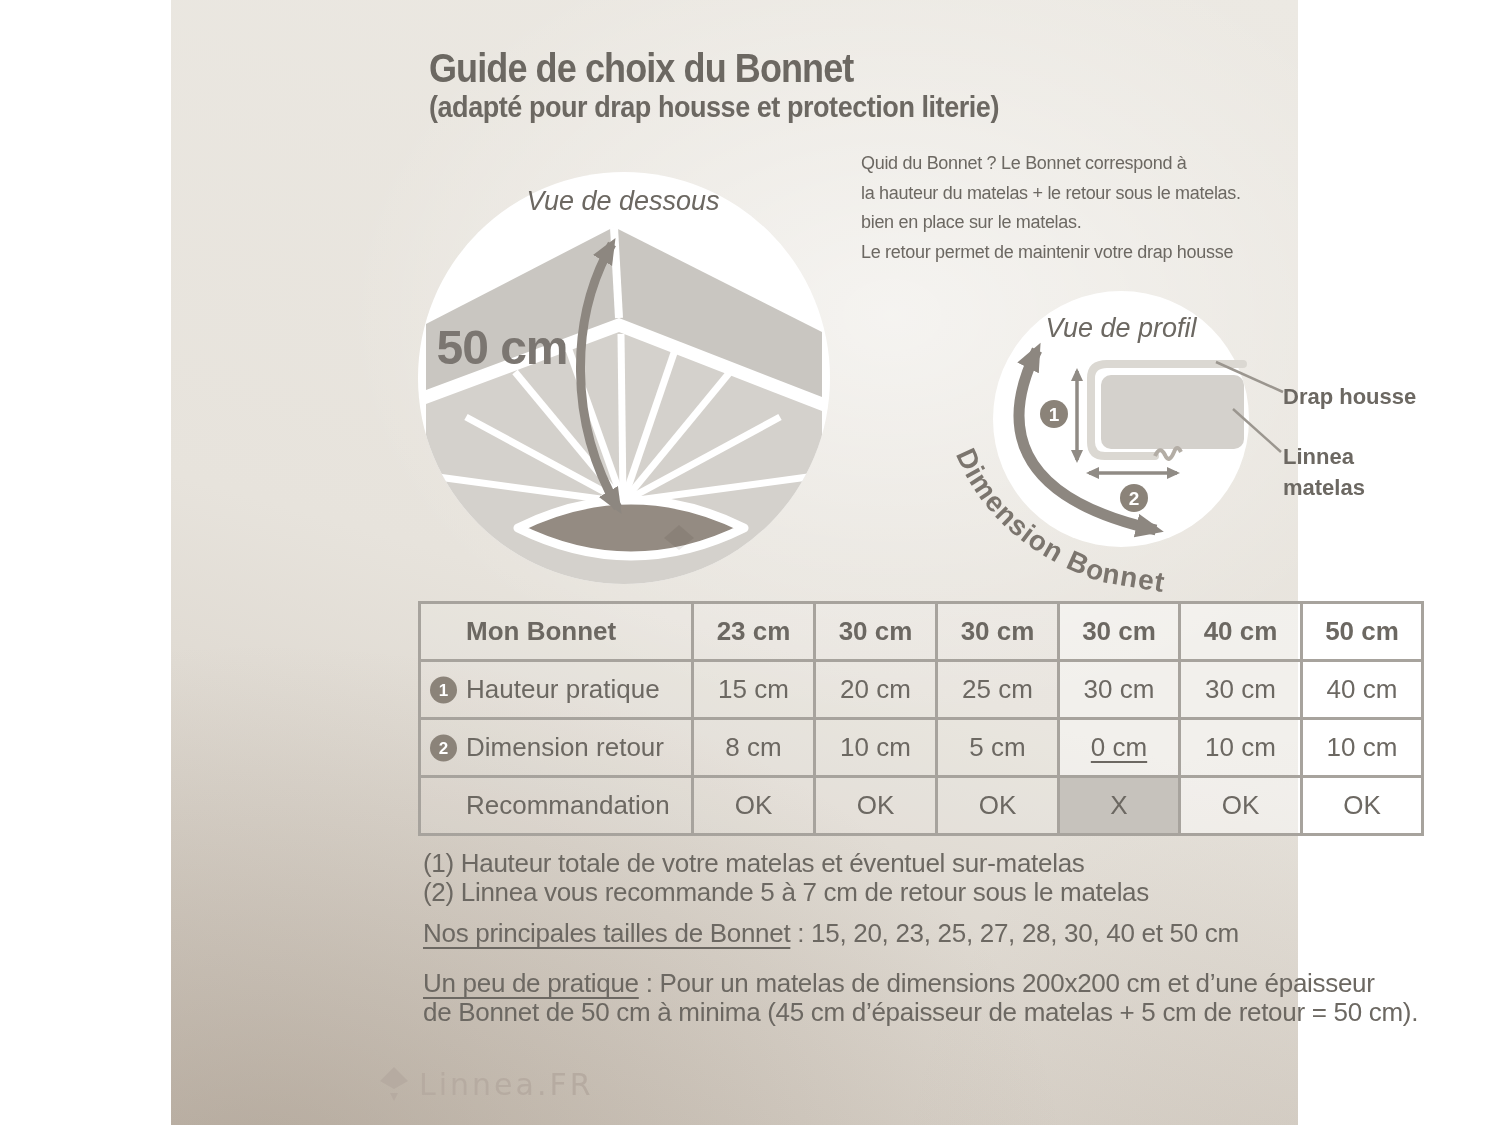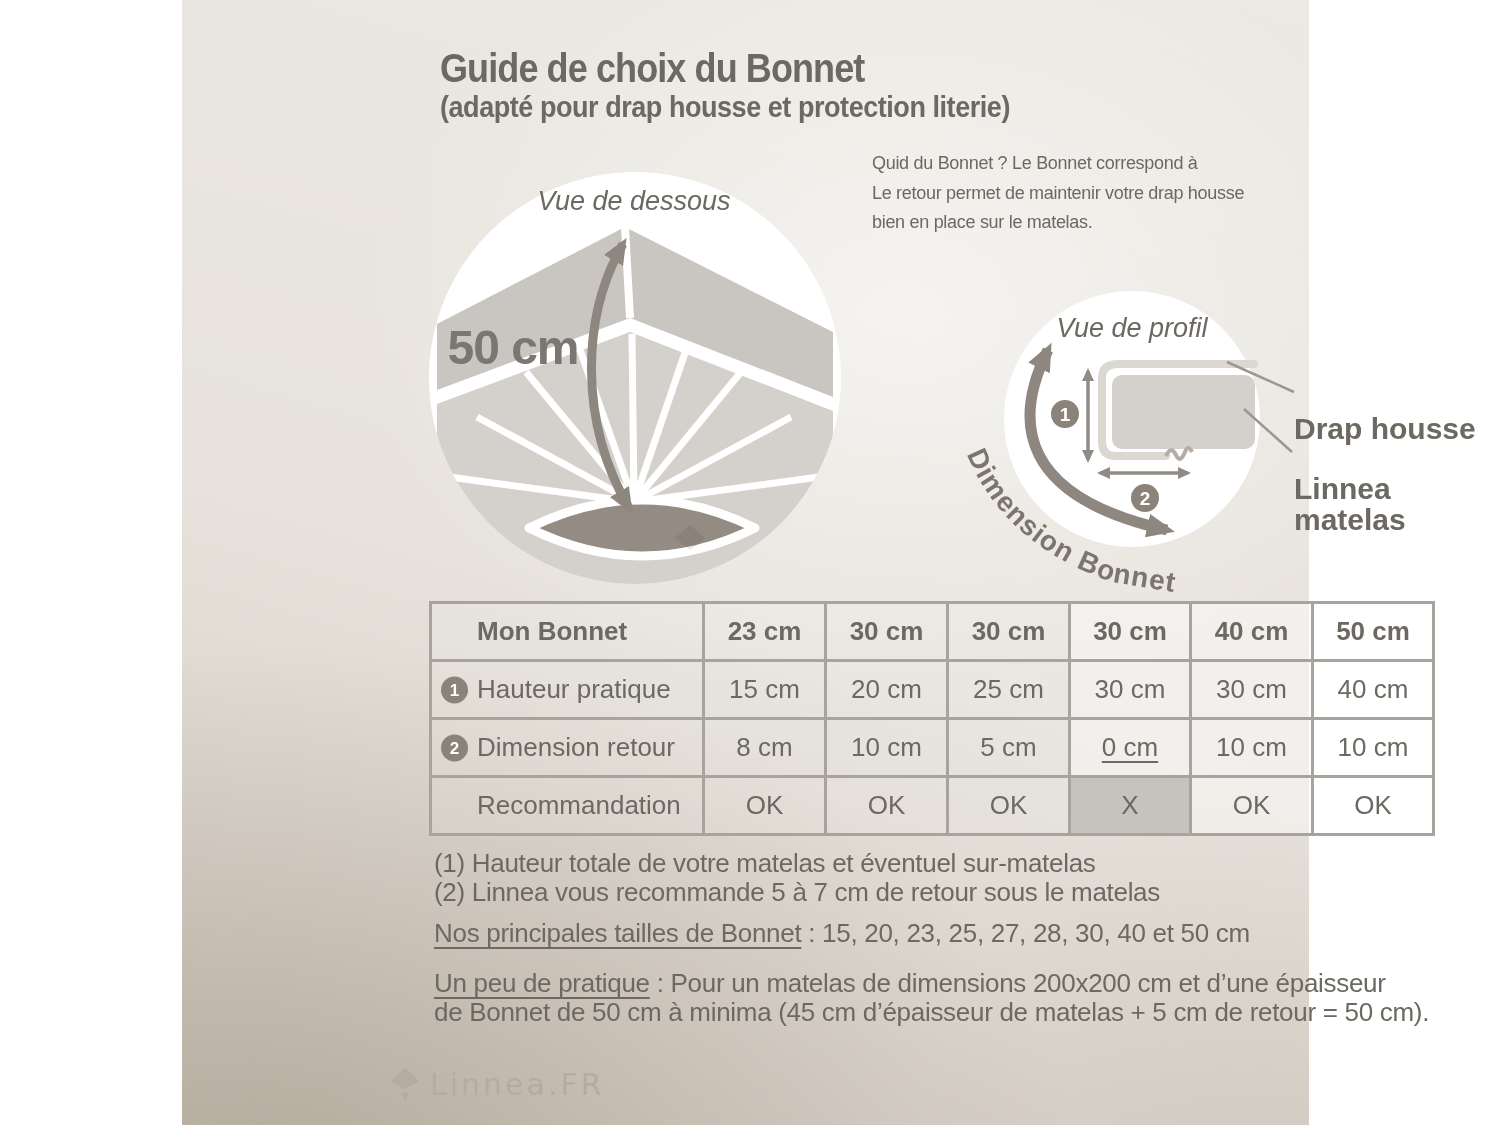--- a/index.html
+++ b/index.html
@@ -1,20 +1,20 @@
 <!DOCTYPE html>
 <html lang="fr" style="--ink: #6c6862; --panel-top: #ece9e3; --panel-bottom: #cfc7bd; --diagram-gray: #c9c6c1; --diagram-gray-light: #d4d1cc; --diagram-dark: #8d8780; --lens: #948b82; --housse-line: #dbd8d2; --table-border: #a7a39d; --x-cell: #c6c2bc; --marker: #8b8379; --logo: #b6aba1;"><head>
 <meta charset="utf-8">
 <style>
   html,body{margin:0;padding:0;background:#ffffff;width:1500px;height:1125px;overflow:hidden;}
   *{box-sizing:border-box;}
   body{font-family:"Liberation Sans", sans-serif;color:var(--ink,#6c6862);}
 
   .content{
-    position:absolute;left:182px;top:0;width:1127px;height:1125px;
+    position:absolute;left:171px;top:0;width:1127px;height:1125px;
     background:
       radial-gradient(130% 85% at 8% 104%, rgba(122,104,86,0.30), rgba(122,104,86,0) 55%),
       radial-gradient(80% 100% at 100% 110%, rgba(122,104,86,0.10), rgba(122,104,86,0) 45%),
       radial-gradient(75% 55% at 64% 28%, rgba(255,255,255,0.55), rgba(255,255,255,0) 65%),
       linear-gradient(196deg, var(--panel-top,#ece9e3) 0%, #e7e3dc 55%, var(--panel-bottom,#cfc7bd) 100%);
   }
 
   .abs{position:absolute;}
   .title{left:258px;top:46px;font-size:40px;font-weight:bold;letter-spacing:-1px;
          transform:scaleX(.9);transform-origin:left top;white-space:nowrap;}
@@ -36,21 +36,21 @@
   .s-housse{stroke:var(--housse-line,#dbd8d2);}
   .s-mid{stroke:#908b85;}
   .f-mid{fill:#908b85;}
   .s-pointer{stroke:#9b968f;}
   .f-marker{fill:var(--marker,#8b8379);}
   .t-caption{font:italic 27px "Liberation Sans",sans-serif;fill:var(--ink,#6c6862);}
   .t-dim{font:bold 48px "Liberation Sans",sans-serif;fill:#7b7671;letter-spacing:-1px;}
   .t-arc{font:bold 28px "Liberation Sans",sans-serif;fill:#7b756e;letter-spacing:1px;}
   .t-num{font:bold 19px "Liberation Sans",sans-serif;fill:#ffffff;}
 
-  .dlabel{font-size:30px;font-weight:bold;line-height:31px;white-space:nowrap;margin-top:32px;}
+  .dlabel{font-size:22px;font-weight:bold;line-height:31px;white-space:nowrap;}
 
   
   table.bonnet{position:absolute;left:247px;top:601px;width:1003px;border-collapse:collapse;table-layout:fixed;}
   table.bonnet td{
     border:3px solid var(--table-border,#a7a39d);
     font-size:26px;text-align:center;vertical-align:middle;
     background:rgba(255,255,255,0.10);padding:12px;
   }
   table.bonnet td:nth-child(n+5){background:rgba(255,255,255,0.45);}
   table.bonnet td.xcell{background:var(--x-cell,#c6c2bc);}
@@ -75,22 +75,23 @@
 </head>
 <body>
 
 <div class="content">
 
   <div class="abs title">Guide de choix du Bonnet</div>
   <div class="abs subtitle">(adapté pour drap housse et protection literie)</div>
 
   <div class="abs intro">
     <div>Quid du Bonnet ? Le Bonnet correspond à</div>
+    <div>la hauteur du matelas + le retour sous le matelas.</div>
+    <div>bien en place sur le matelas.</div>
     <div>Le retour permet de maintenir votre drap housse</div>
-    <div>bien en place sur le matelas.</div>
   </div>
 
   <svg class="abs" style="left:247px;top:172px" width="412" height="412" viewBox="0 0 412 412">
     <defs>
       <clipPath id="lcClip">
           <circle cx="206" cy="206" r="206"></circle>
         </clipPath>
       <marker id="ahDark" markerUnits="userSpaceOnUse" markerWidth="30" markerHeight="26" refX="19" refY="11" orient="auto-start-reverse">
         <path d="M0,0 L26,11 L0,22 Z" class="f-dark"></path>
       </marker>

